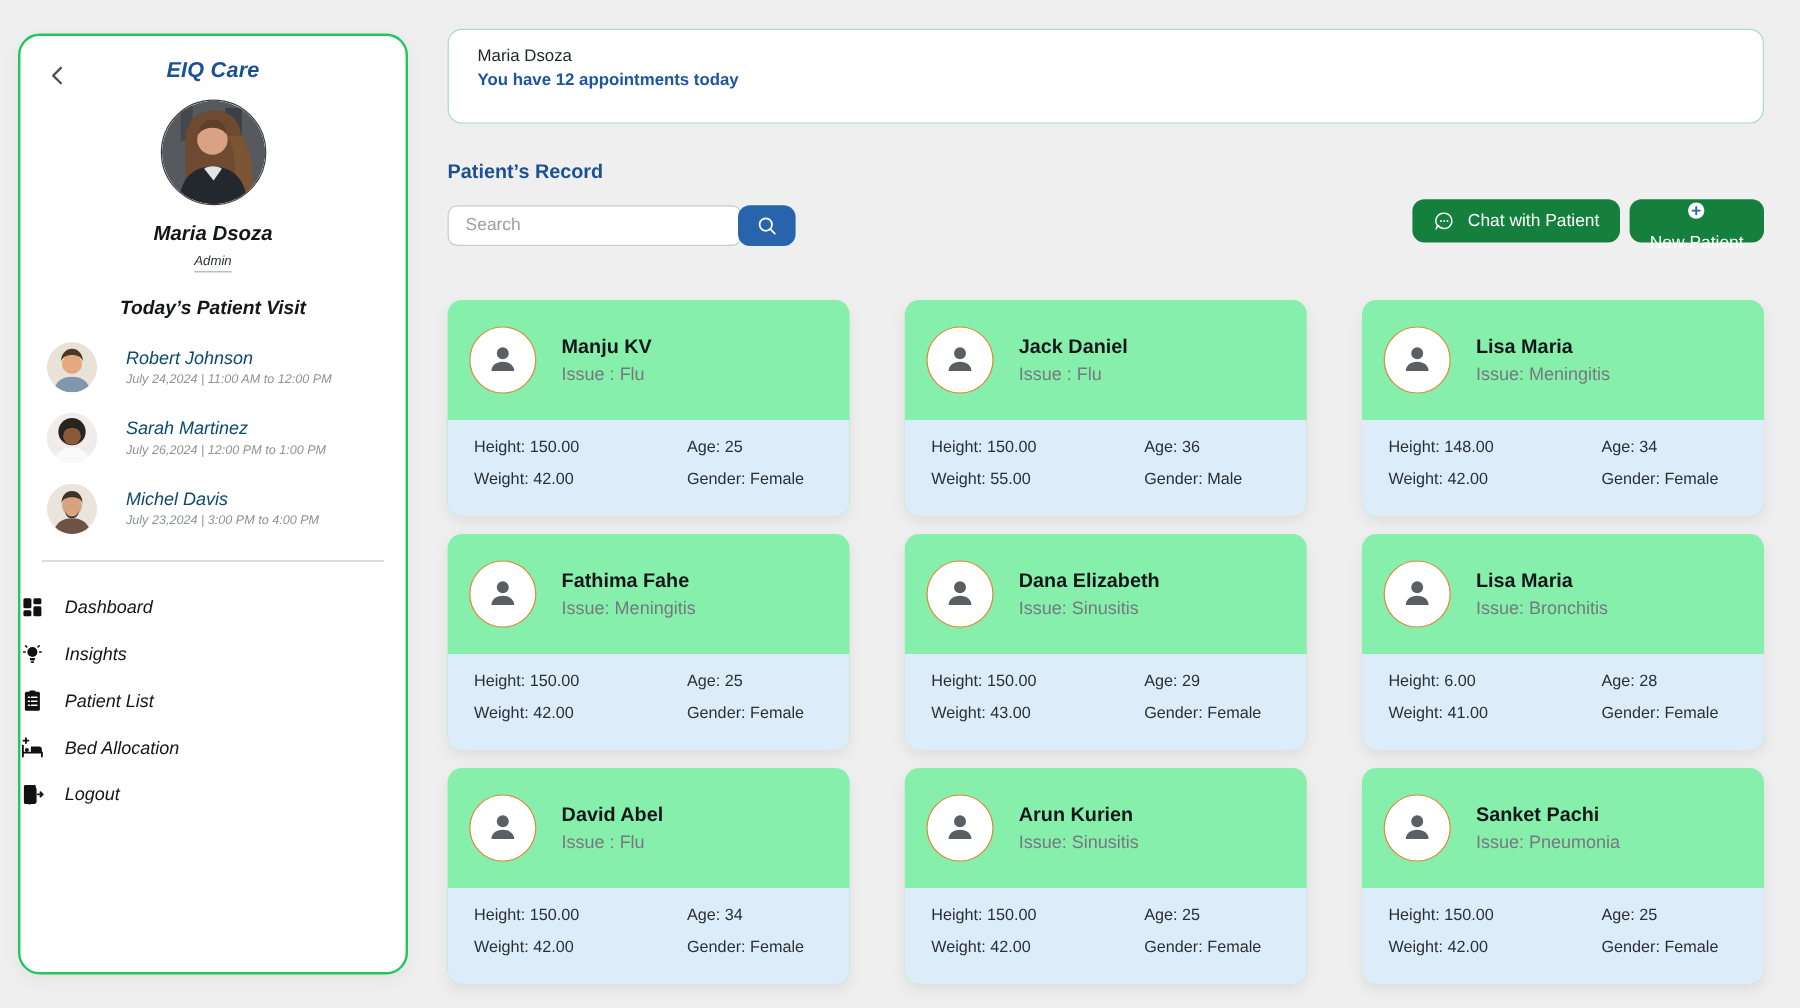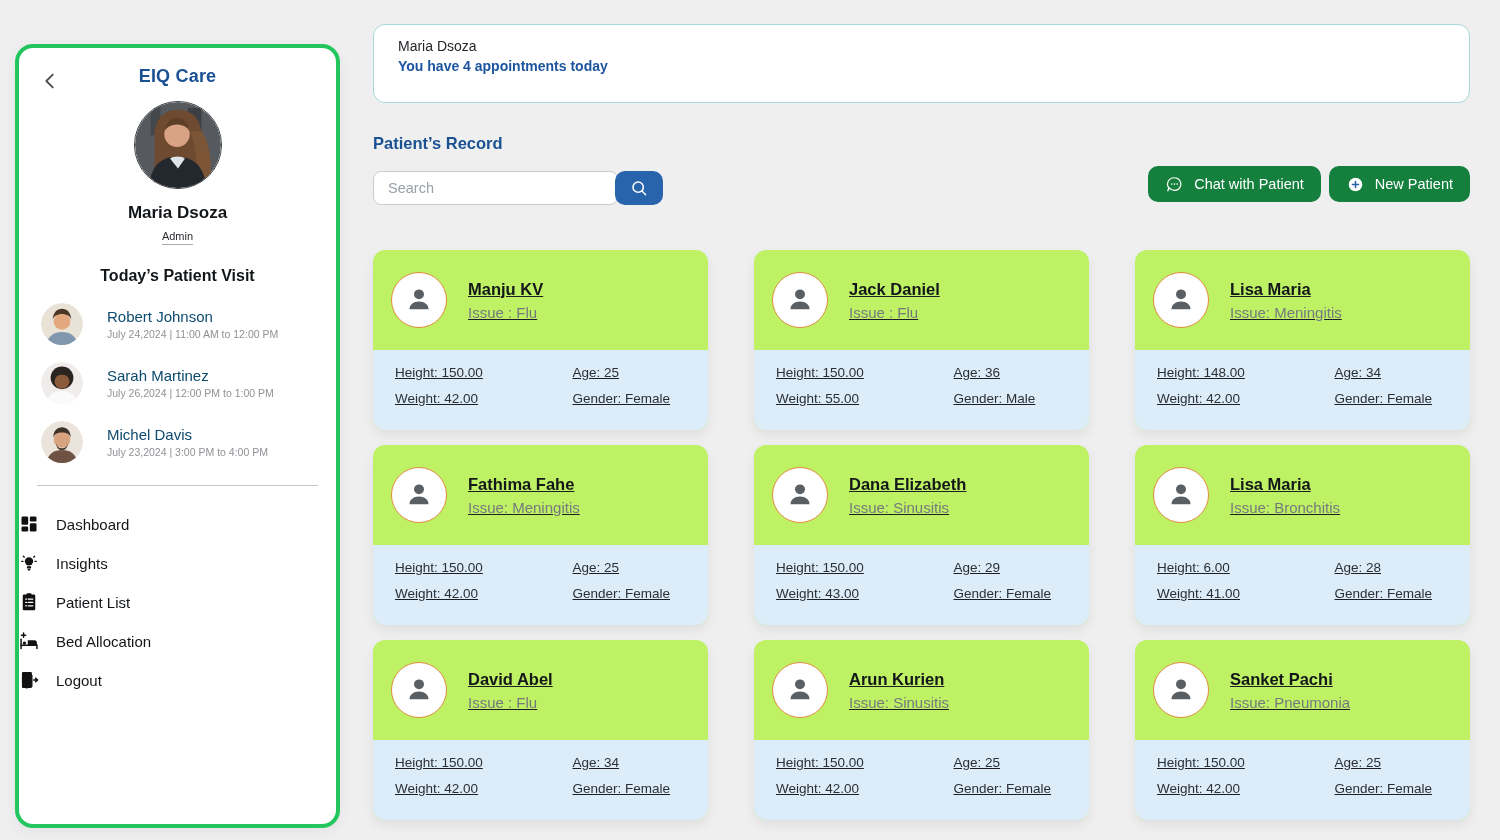--- a/index.html
+++ b/index.html
@@ -6,24 +6,25 @@
   html,body { width:1500px; height:840px; }
   body {
     position:relative;
     background:#efeff0;
     font-family:"Liberation Sans", sans-serif;
     color:#1c1f23;
     overflow:hidden;
   }
   
   .sidebar {
-    position:absolute; left:15px; top:44px; width:325px; height:784px;
-    background:#fff; border:4px solid #22c55e; border-radius:18px;
+    position:absolute; left:15px; top:28px; width:325px; height:784px;
+    background:#fff; border:2px solid #22c55e; border-radius:18px;
     box-shadow:0 4px 14px rgba(0,0,0,.05);
     padding:18px 0 0;
+    font-style:italic;
   }
   .sidebar-top { position:relative; text-align:center; }
   .back-btn {
     position:absolute; left:20px; top:2px; width:26px; height:26px;
     background:none; border:none; cursor:pointer; color:#4a4f54;
   }
   .app-title { color:#1a5193; font-size:18px; font-weight:bold; letter-spacing:.2px; }
   .big-avatar {
     width:88px; height:88px; border-radius:50%; margin:14px auto 0;
     overflow:hidden; border:1px solid #3a3f44; display:block;
@@ -65,32 +66,32 @@
     width:48px; height:34px; margin-left:-3px; border:none; border-radius:10px;
     background:#2764ab; color:#fff; cursor:pointer; display:flex;
     align-items:center; justify-content:center;
   }
   .spacer { flex:1; }
   .pill-btn {
     height:36px; border:none; border-radius:10px; background:#15803d; color:#fff;
     font-size:14.5px; font-family:"Liberation Sans", sans-serif; cursor:pointer;
     display:flex; align-items:center; gap:10px; padding:0 17px;
   }
-  .pill-btn + .pill-btn { margin-left:8px; }
+  .pill-btn + .pill-btn { margin-left:8px;flex-direction:column; }
   
   .cards-grid {
     margin-top:45px; display:grid;
     grid-template-columns:repeat(3, 335px);
     justify-content:space-between;
     grid-auto-rows:180px; row-gap:15px;
   }
   .patient-card {
-    background:#bef264; border-radius:12px; overflow:hidden; cursor:pointer;
+    background:#86efac; border-radius:12px; overflow:hidden; cursor:pointer;
     box-shadow:0 5px 12px rgba(0,0,0,.07);
-    display:flex; flex-direction:column;text-decoration:underline;
+    display:flex; flex-direction:column;
   }
   .card-top { flex:1; display:flex; align-items:center; padding:0 18px; gap:21px; }
   .patient-avatar {
     width:56px; height:56px; border-radius:50%; border:1.6px solid #e08a3c;
     display:flex; align-items:center; justify-content:center; background:#fff; flex:0 0 56px;
   }
   .patient-avatar svg { width:34px; height:34px; color:#5a5f63; }
   .patient-name { font-size:16.5px; font-weight:bold; color:#14171a; }
   .patient-issue { font-size:15px; color:#75797e; margin-top:5px; }
   .card-stats {
@@ -250,21 +251,21 @@
       </span>
       <span class="nav-label">Logout</span>
     </li>
   </ul>
 </aside>
 
 <main class="main">
 
   <section class="welcome-card">
     <div class="welcome-line">Maria Dsoza</div>
-    <div class="welcome-strong">You have 4 appointments today</div>
+    <div class="welcome-strong">You have 12 appointments today</div>
   </section>
 
   <h2 class="records-heading">Patient’s Record</h2>
 
   <div class="controls-row">
     <div class="search-wrap">
       <input class="search-input" type="text" placeholder="Search" style="">
       <button class="search-btn">
         <span>
           <svg viewBox="0 0 24 24" width="20" height="20" fill="none" stroke="#fff" stroke-width="1.8" stroke-linecap="round">

